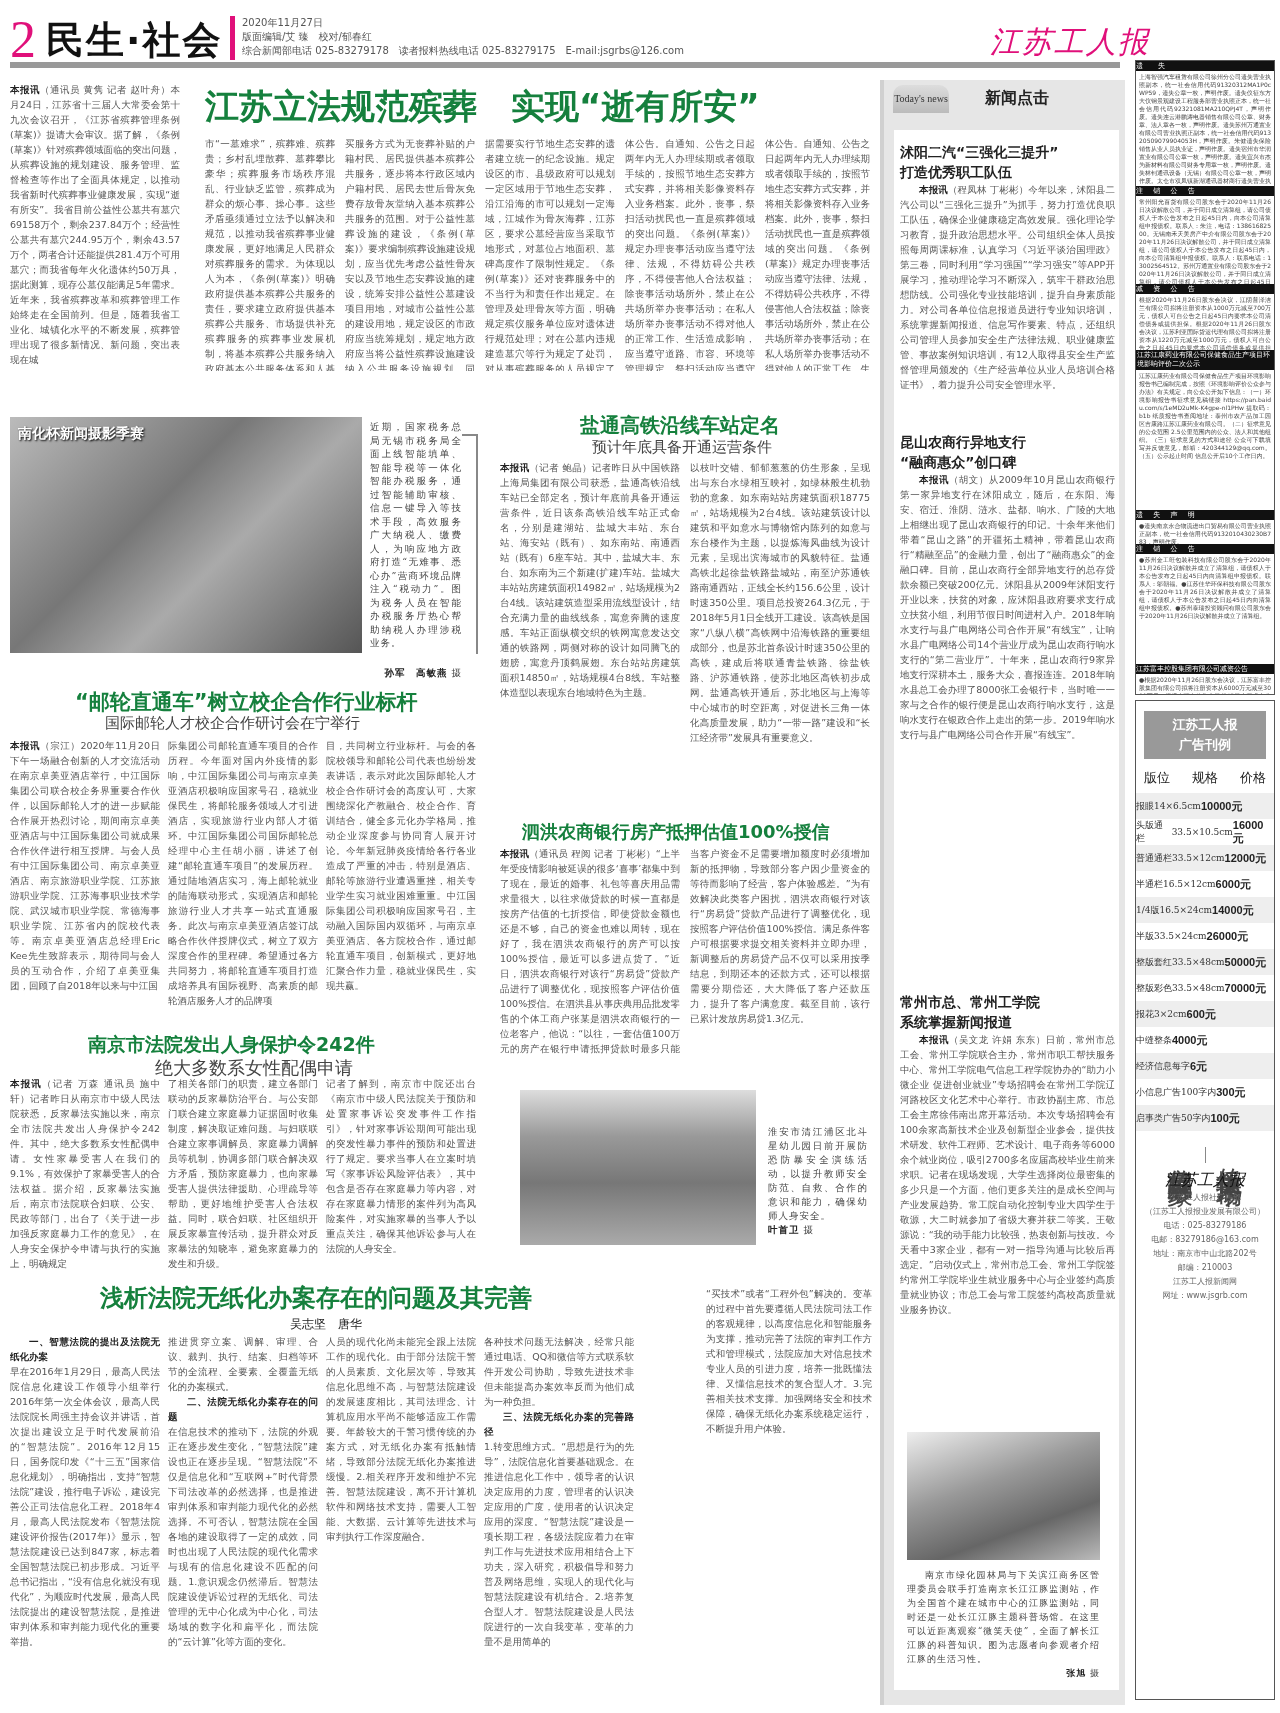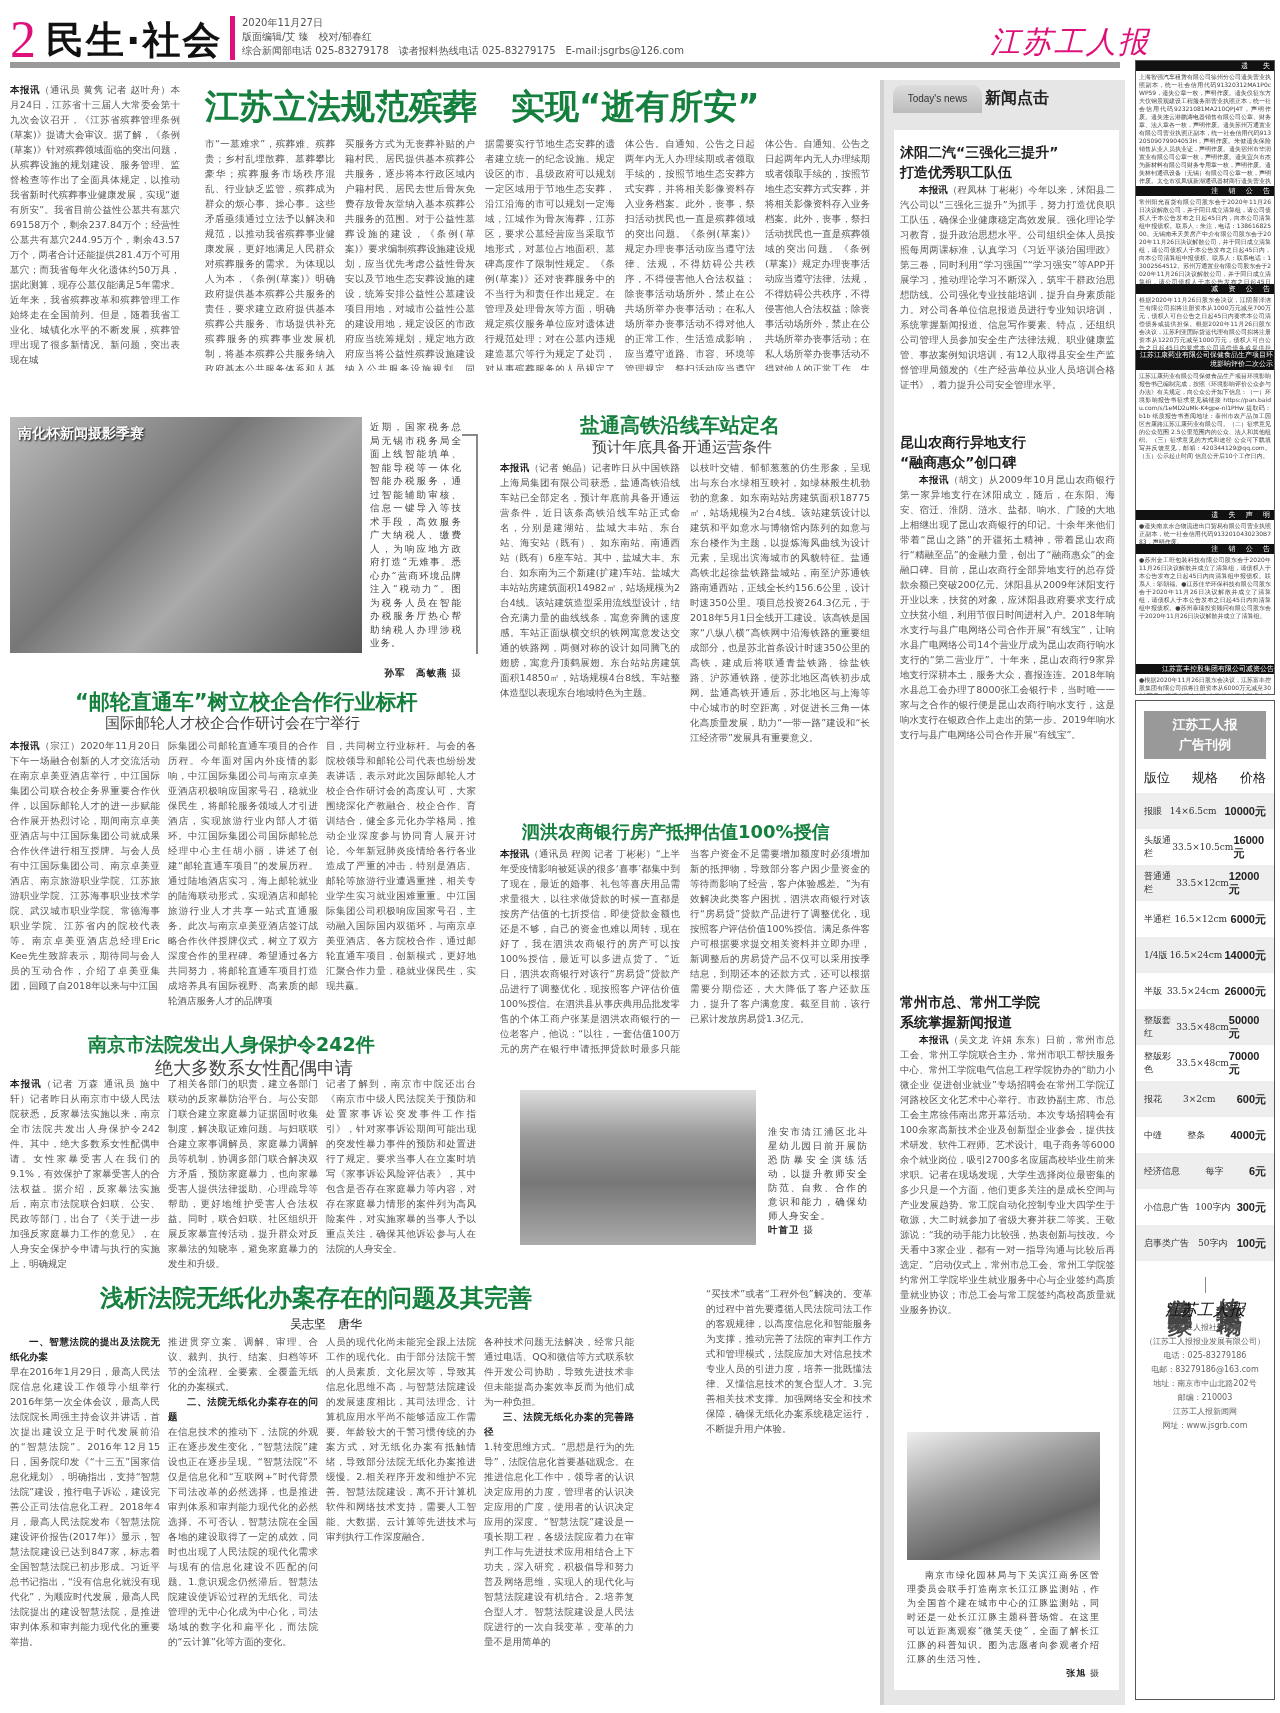--- a/index.html
+++ b/index.html
@@ -13,30 +13,30 @@
 .logo{left:990px;top:22px;font-size:30px;color:#e0107a;font-style:italic;font-family:"DejaVu Serif",serif;letter-spacing:2px}
 .hdr-rule{left:10px;top:62px;width:1110px;height:6px;background:#999}
 .col-text{font-size:9.5px;line-height:15px;color:#555;text-align:justify;font-family:"DejaVu Sans",sans-serif;overflow:hidden}
 .col-text b{color:#222}
 .h1{font-family:"DejaVu Sans",sans-serif;font-weight:bold;color:#15803d;white-space:nowrap}
 .h2{font-family:"DejaVu Sans",sans-serif;color:#444;white-space:nowrap}
 .photo{background:linear-gradient(135deg,#bbb,#777 40%,#aaa 60%,#555);overflow:hidden}
 .cap{font-size:10px;line-height:16px;color:#444;letter-spacing:2px;font-family:"DejaVu Serif",serif;text-align:justify}
 .sidebar{left:880px;top:80px;width:245px;height:1625px;background:#e6e6e6;border-left:4px solid #d0d0d0}
 .sidebar-inner{position:absolute;left:10px;top:50px;width:225px;height:1560px;background:#fff}
-.today-tab{left:893px;top:85px;width:89px;height:28px;background:linear-gradient(#ddd,#bbb);border-radius:10px 10px 0 0;font-size:10px;line-height:28px;text-align:center;color:#333;font-family:Liberation Sans, sans-serif}
+.today-tab{left:893px;top:85px;width:56px;height:28px;background:linear-gradient(#ddd,#bbb);border-radius:10px 10px 0 0;font-size:10px;line-height:28px;text-align:center;color:#333;font-family:Liberation Serif, serif}
 .today-title{left:985px;top:88px;font-size:16px;font-weight:bold;font-family:"DejaVu Sans",sans-serif;color:#222}
 .sb-h{font-size:14px;font-weight:bold;line-height:20px;color:#222;font-family:"DejaVu Sans",sans-serif}
 .ads{left:1135px;top:60px;width:140px;font-size:6px;line-height:8px;color:#333;font-family:"DejaVu Sans",sans-serif;border:1px solid #555;background:#fff}
-.ad-bar{background:#111;color:#fff;text-align:right;font-size:7px;line-height:10px;letter-spacing:4px}
+.ad-bar{background:#111;color:#fff;text-align:left;font-size:7px;line-height:10px;letter-spacing:4px}
 .ad-txt{padding:2px 3px;height:auto;text-align:justify;color:#444;word-break:break-all}
 .rate{left:1135px;top:700px;width:140px;height:1000px;border:1px solid #555;background:#fff}
 .rate-title{margin:10px 8px;background:#999;color:#fff;text-align:center;font-size:13px;line-height:20px;padding:4px;font-family:"DejaVu Sans",sans-serif;font-weight:bold}
 .rate-hdr{display:flex;justify-content:space-between;padding:0 8px;font-size:13px;font-family:"DejaVu Sans",sans-serif;color:#222;margin:6px 0}
-.rate-row{display:flex;justify-content:space-between;align-items:center;padding:0 8px;height:36px;font-size:9px;font-family:"DejaVu Serif",serif;color:#333}
+.rate-row{display:flex;justify-content:flex-start;align-items:center;padding:0 0;height:26px;font-size:9px;font-family:"DejaVu Serif",serif;color:#333}
 .rate-row:nth-child(odd){background:#eee}
 .rate-row .p{font-size:11px;font-family:"Liberation Sans",sans-serif;font-weight:bold;color:#222}
 .rate-notes{font-size:8px;line-height:12px;color:#555;padding:8px 6px;letter-spacing:1px}
 .slogan{display:flex;justify-content:center;gap:0;margin-top:16px}
 .slogan .col{writing-mode:vertical-rl;font-size:26px;line-height:36px;color:#444;font-family:"DejaVu Sans",sans-serif;font-weight:300;padding:0 4px;letter-spacing:2px}
 .slogan .sep{width:1px;background:#888;margin:0 2px}
 .contact{text-align:center;font-size:8px;line-height:14px;color:#666;font-family:"DejaVu Sans",sans-serif;margin-top:10px}
 .contact .logo2{font-size:16px;color:#111;font-style:italic;margin-bottom:4px;font-family:"DejaVu Serif",serif}
 </style>
 </head>

